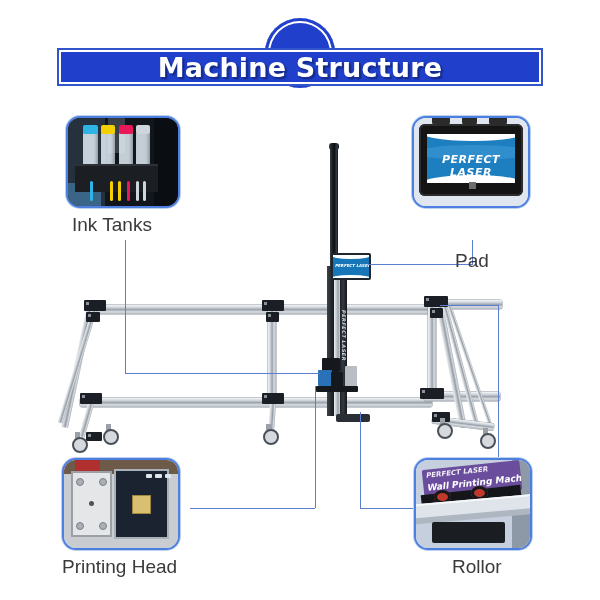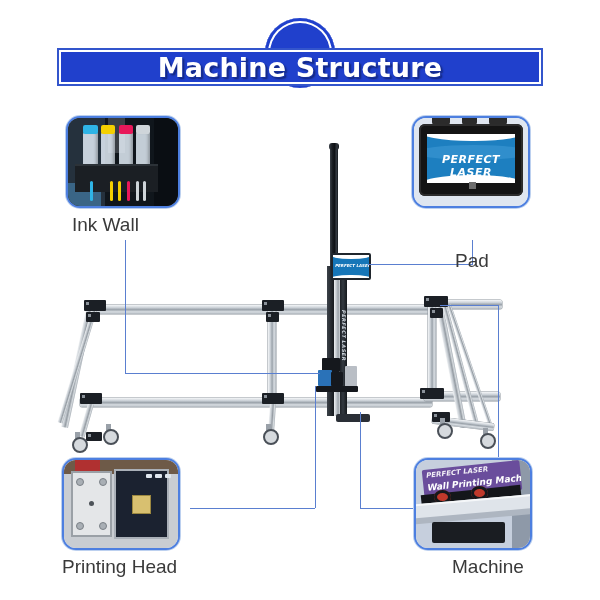--- a/index.html
+++ b/index.html
@@ -238,21 +238,21 @@
         </div>
       <div class="ink-tray"></div>
       <div class="tube" style="left:20%;background:#2fb4e6;"></div>
       <div class="tube" style="left:38%;background:#f5d000;"></div>
       <div class="tube" style="left:45%;background:#f5d000;"></div>
       <div class="tube" style="left:54%;background:#e8185a;"></div>
       <div class="tube" style="left:62%;background:#cfd5da;"></div>
       <div class="tube" style="left:68%;background:#cfd5da;"></div>
     </div>
   </div>
-  <div class="cap" style="left:72px;top:214px;">Ink Wall</div>
+  <div class="cap" style="left:72px;top:214px;">Ink Tanks</div>
 
   <div class="photo-box" style="left:412px;top:116px;width:118px;height:92px;">
     <div style="position:absolute;inset:0;background:#dfe6f0;">
       <div class="pad-hinge" style="left:16%;width:16%;"></div>
       <div class="pad-hinge" style="left:42%;width:13%;"></div>
       <div class="pad-hinge" style="left:66%;width:16%;"></div>
       <div class="pad-body">
         <div class="pad-screen">
           <div class="pad-wave top"></div>
           <div class="pad-wave bot"></div>
@@ -295,15 +295,15 @@
         <span class="t2">Wall Printing Machine</span>
       </div>
       <div class="ro-blackbar"></div>
       <div class="ro-wheel" style="left:16%;top:34%;"></div>
       <div class="ro-wheel" style="left:48%;top:30%;"></div>
       <div class="ro-bar"></div>
       <div class="ro-bar2"></div>
       <div class="ro-lower"></div>
     </div>
   </div>
-  <div class="cap" style="left:452px;top:556px;">Machine</div>
+  <div class="cap" style="left:452px;top:556px;">Rollor</div>
 
 </div>
 
 </body></html>

